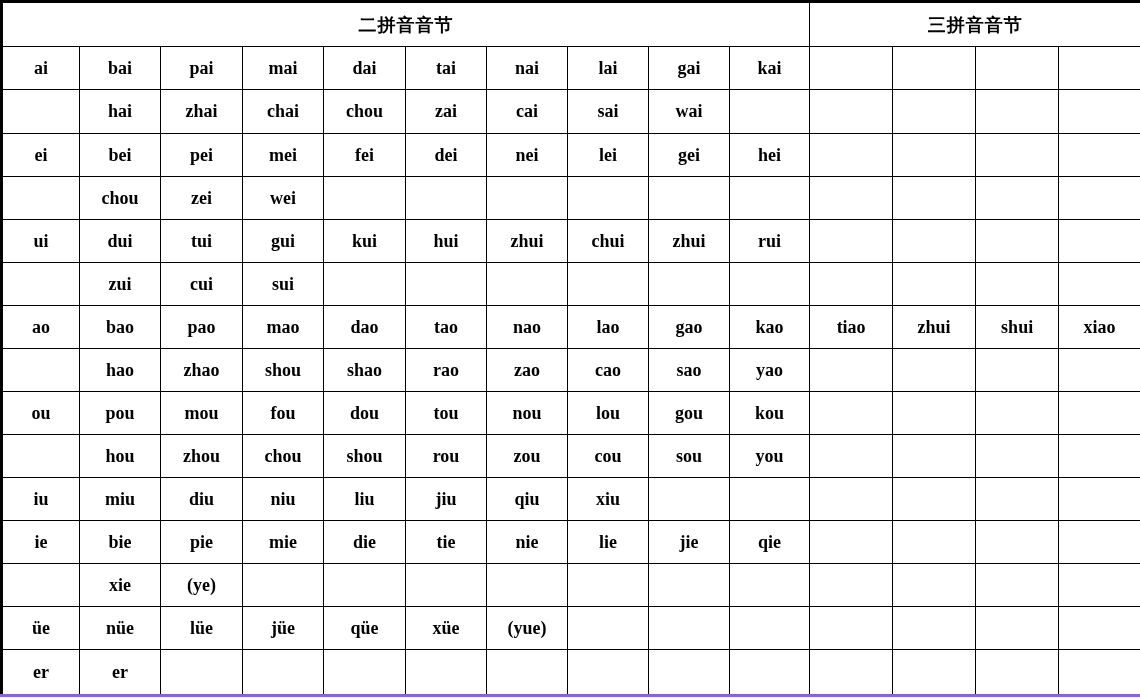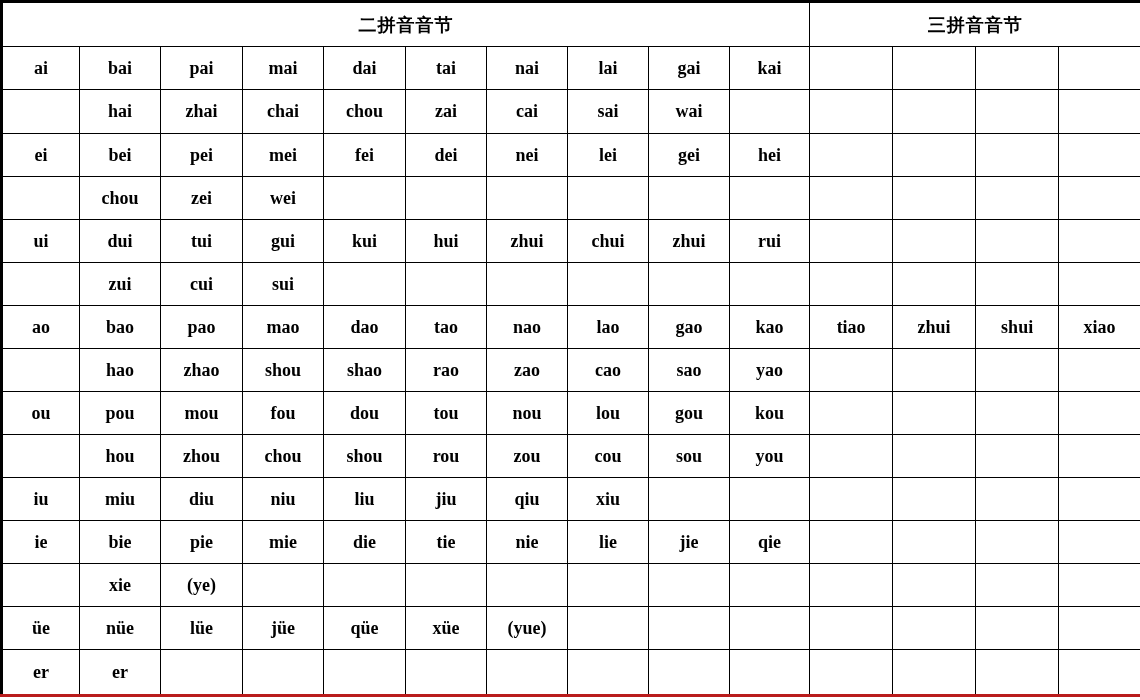--- a/index.html
+++ b/index.html
@@ -35,21 +35,21 @@
     vertical-align: middle;
     font-size: 18px;
     font-weight: bold;
     color: #000000;
     line-height: 1;
     overflow: hidden;
     white-space: nowrap;
   }
   
   table.pinyin-table tr:first-child td { border-top: 3px solid #000; }
-  table.pinyin-table tr:last-child td  { border-bottom: 3px solid #b91c1c; }
+  table.pinyin-table tr:last-child td  { border-bottom: 3px solid #8b5cf6; }
   table.pinyin-table td:first-child    { border-left: 3px solid #000; }
   table.pinyin-table td.last-cell      { border-right: 3px solid #000; }
 
   
   td.div-left  { border-right: 3px solid #000; font-family: Liberation Serif, serif; }
   td.div-right { border-left: 3px solid #000; }
 
   
   td.section-header {
     font-family: "DejaVu Sans", "Liberation Sans", sans-serif;

